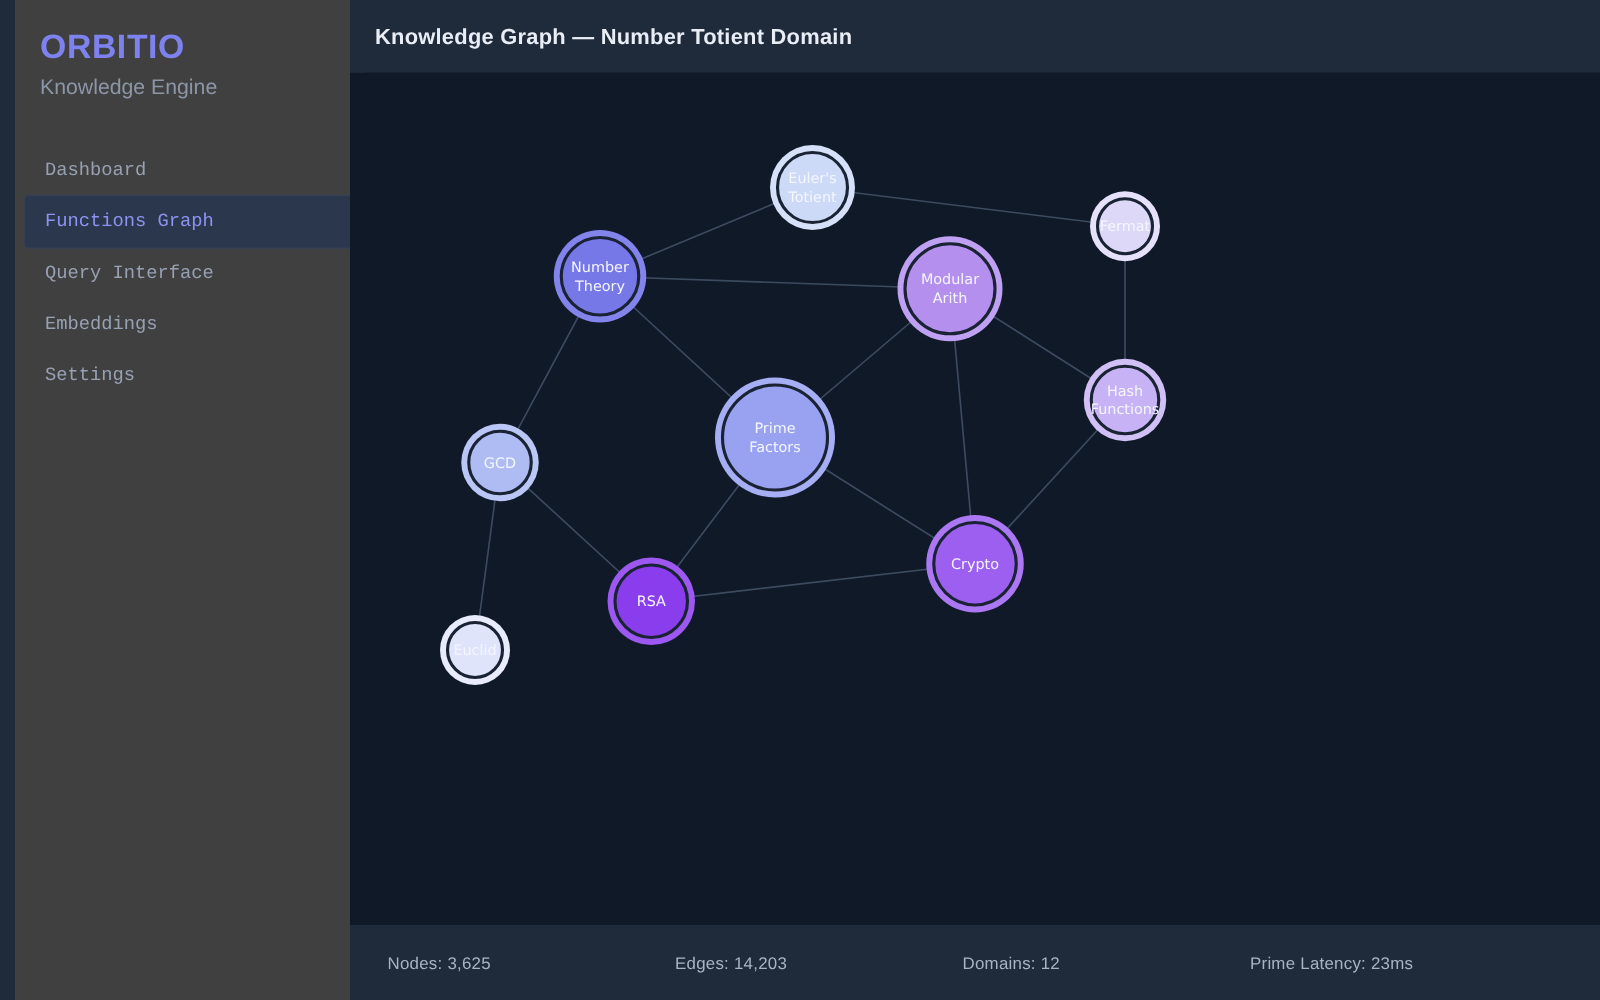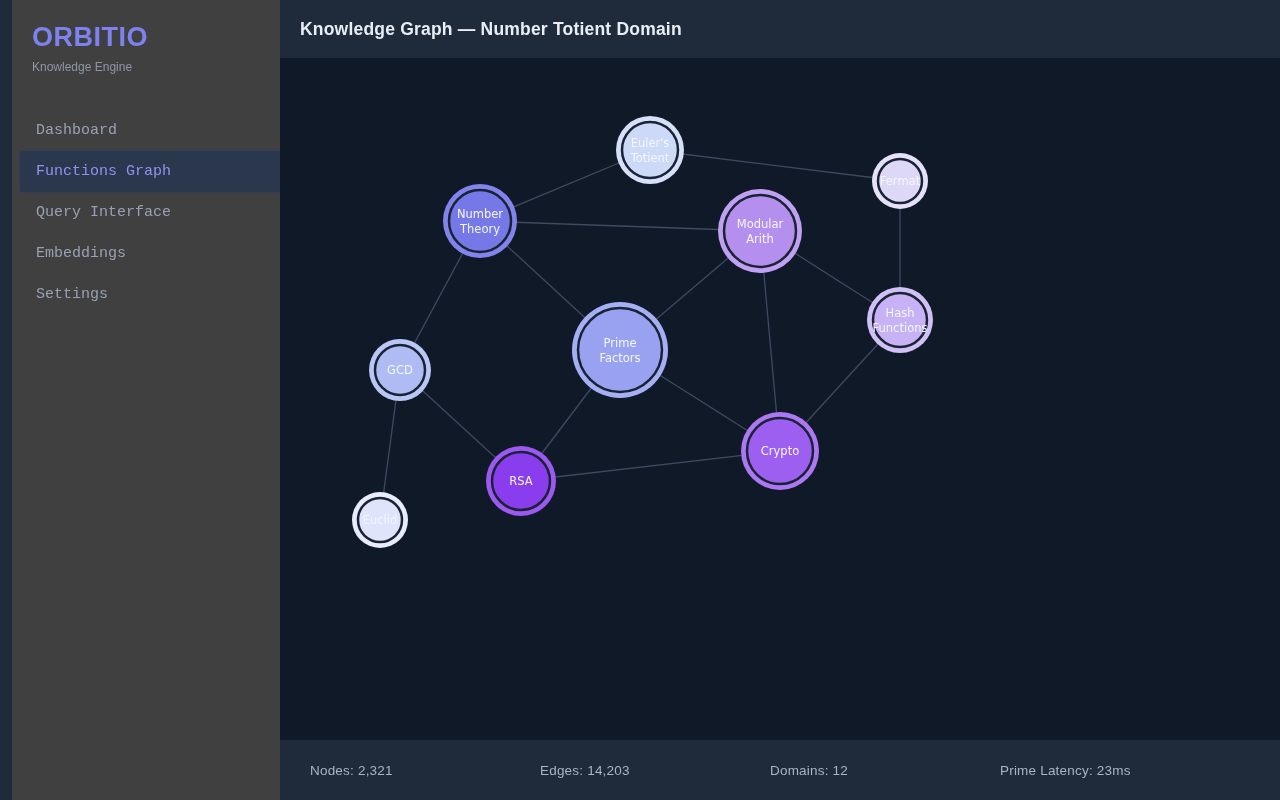--- a/index.html
+++ b/index.html
@@ -16,21 +16,21 @@
     position: absolute; left: 0; top: 0; width: 280px; height: 800px;
     background: #404040;
     margin-left: 12px;
   }
   .logo-block { padding: 22px 20px 0 20px; }
   .logo {
     font-size: 27px; font-weight: 700; letter-spacing: 0.5px;
     color: #7e82ee;
   }
   .logo-subtitle {
-    margin-top: 7px; font-size: 12px; color: #8d96a6;
+    margin-top: 7px; font-size: 17px; color: #8d96a6;
   }
   .nav { margin-top: 36px; }
   .nav-item {
     margin: 0 8px; padding: 10px 16px;
     font-size: 15px; color: #97a1b2;
     border-radius: 3px; cursor: pointer;
     line-height: 21px;
     font-family: Liberation Mono, monospace;
   }
   .nav-item.active {
@@ -159,19 +159,19 @@
         </g>
         <g>
           <circle cx="100" cy="462" r="28" fill="#e8ecfc"></circle>
           <circle cx="100" cy="462" r="22" fill="#dfe4fb" stroke="#1a2334" stroke-width="2.5"></circle>
           <text x="100" text-anchor="middle" class="node-label" y="466">Euclid</text>
         </g>
       </svg>
   </div>
 
   <div class="statusbar" id="statusbar">
-      <div class="status-item">Nodes: 2,321</div>
+      <div class="status-item">Nodes: 3,625</div>
       <div class="status-item">Edges: 14,203</div>
       <div class="status-item">Domains: 12</div>
       <div class="status-item">Prime Latency: 23ms</div>
     </div>
 
 </div>
 
 </body></html>

